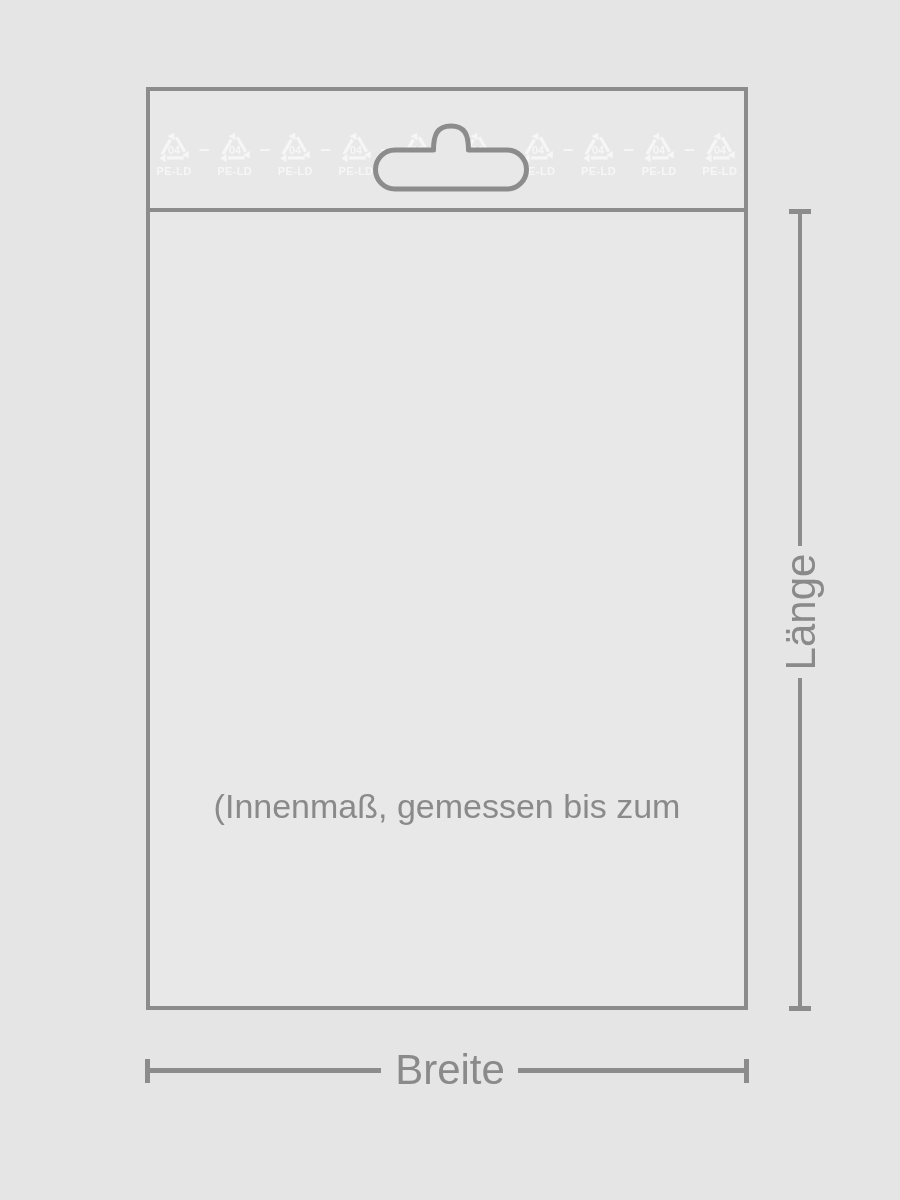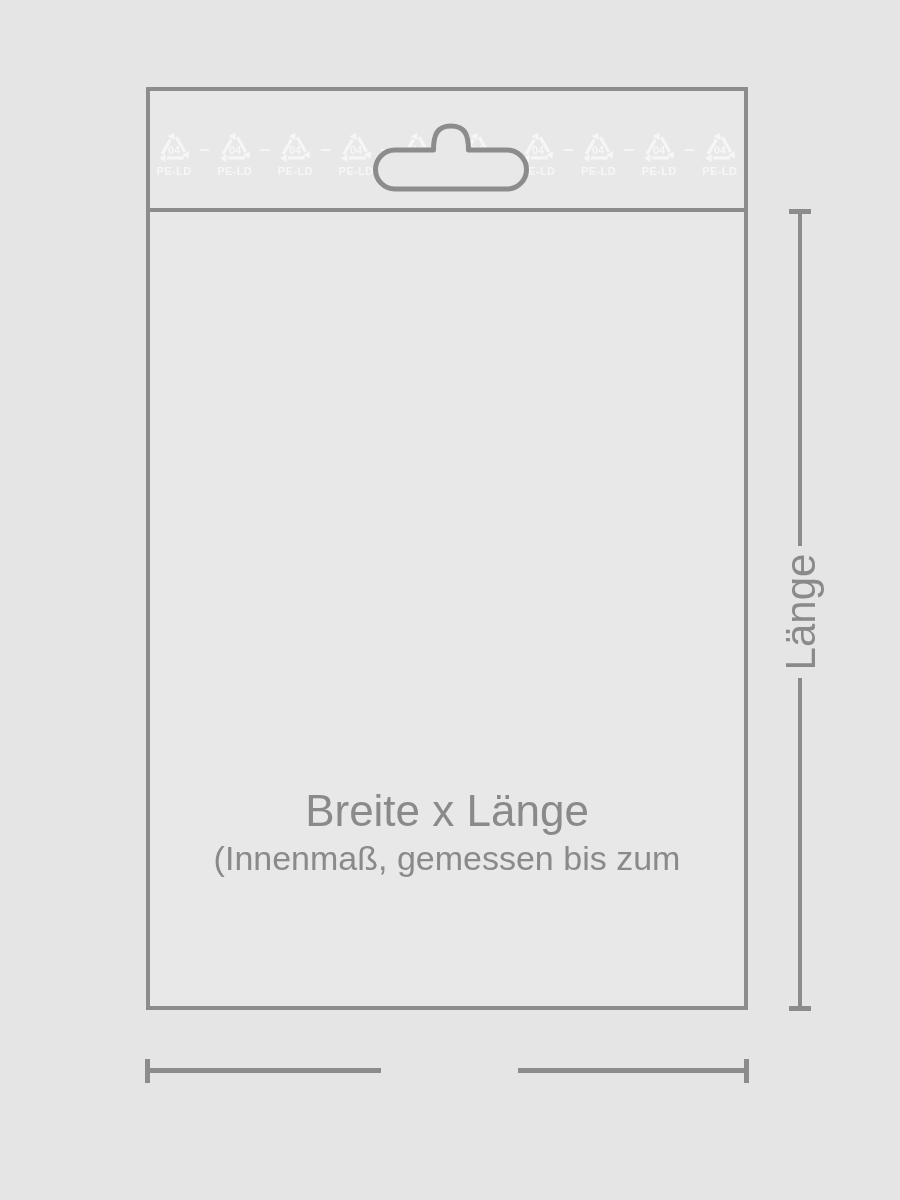--- a/index.html
+++ b/index.html
@@ -172,29 +172,29 @@
 </div>
 
     <svg class="euro-slot" viewBox="0 0 156 69">
       <path d="M 22 27 H 60.5 C 60.5 12 64 3 78 3 C 92 3 95.5 12 95.5 27 H 134
                A 19.5 19.5 0 0 1 134 66 H 22 A 19.5 19.5 0 0 1 22 27 Z" fill="var(--bag)" stroke="var(--line)" stroke-width="5" stroke-linejoin="round"></path>
     </svg>
 
     <div class="header-sep"></div>
 
     <div class="size-label">
-      <div class="size-title">Breite x Länge</div>
       <div class="size-note">(Innenmaß, gemessen bis zum</div>
     </div>
   </div>
 
   <div class="dim" style="left:789px;top:209px;width:22px;height:5px"></div>
   <div class="dim" style="left:798px;top:212px;width:4px;height:334px"></div>
   <div class="dim-label vertical">Länge</div>
   <div class="dim" style="left:798px;top:678px;width:4px;height:332px"></div>
   <div class="dim" style="left:789px;top:1006px;width:22px;height:5px"></div>
 
   <div class="dim" style="left:145px;top:1059px;width:5px;height:24px"></div>
   <div class="dim" style="left:148px;top:1068px;width:233px;height:5px"></div>
+  <div class="dim-label horizontal">Breite</div>
   <div class="dim" style="left:518px;top:1068px;width:230px;height:5px"></div>
   <div class="dim" style="left:744px;top:1059px;width:5px;height:24px"></div>
 
 </div>
 
 </body></html>

